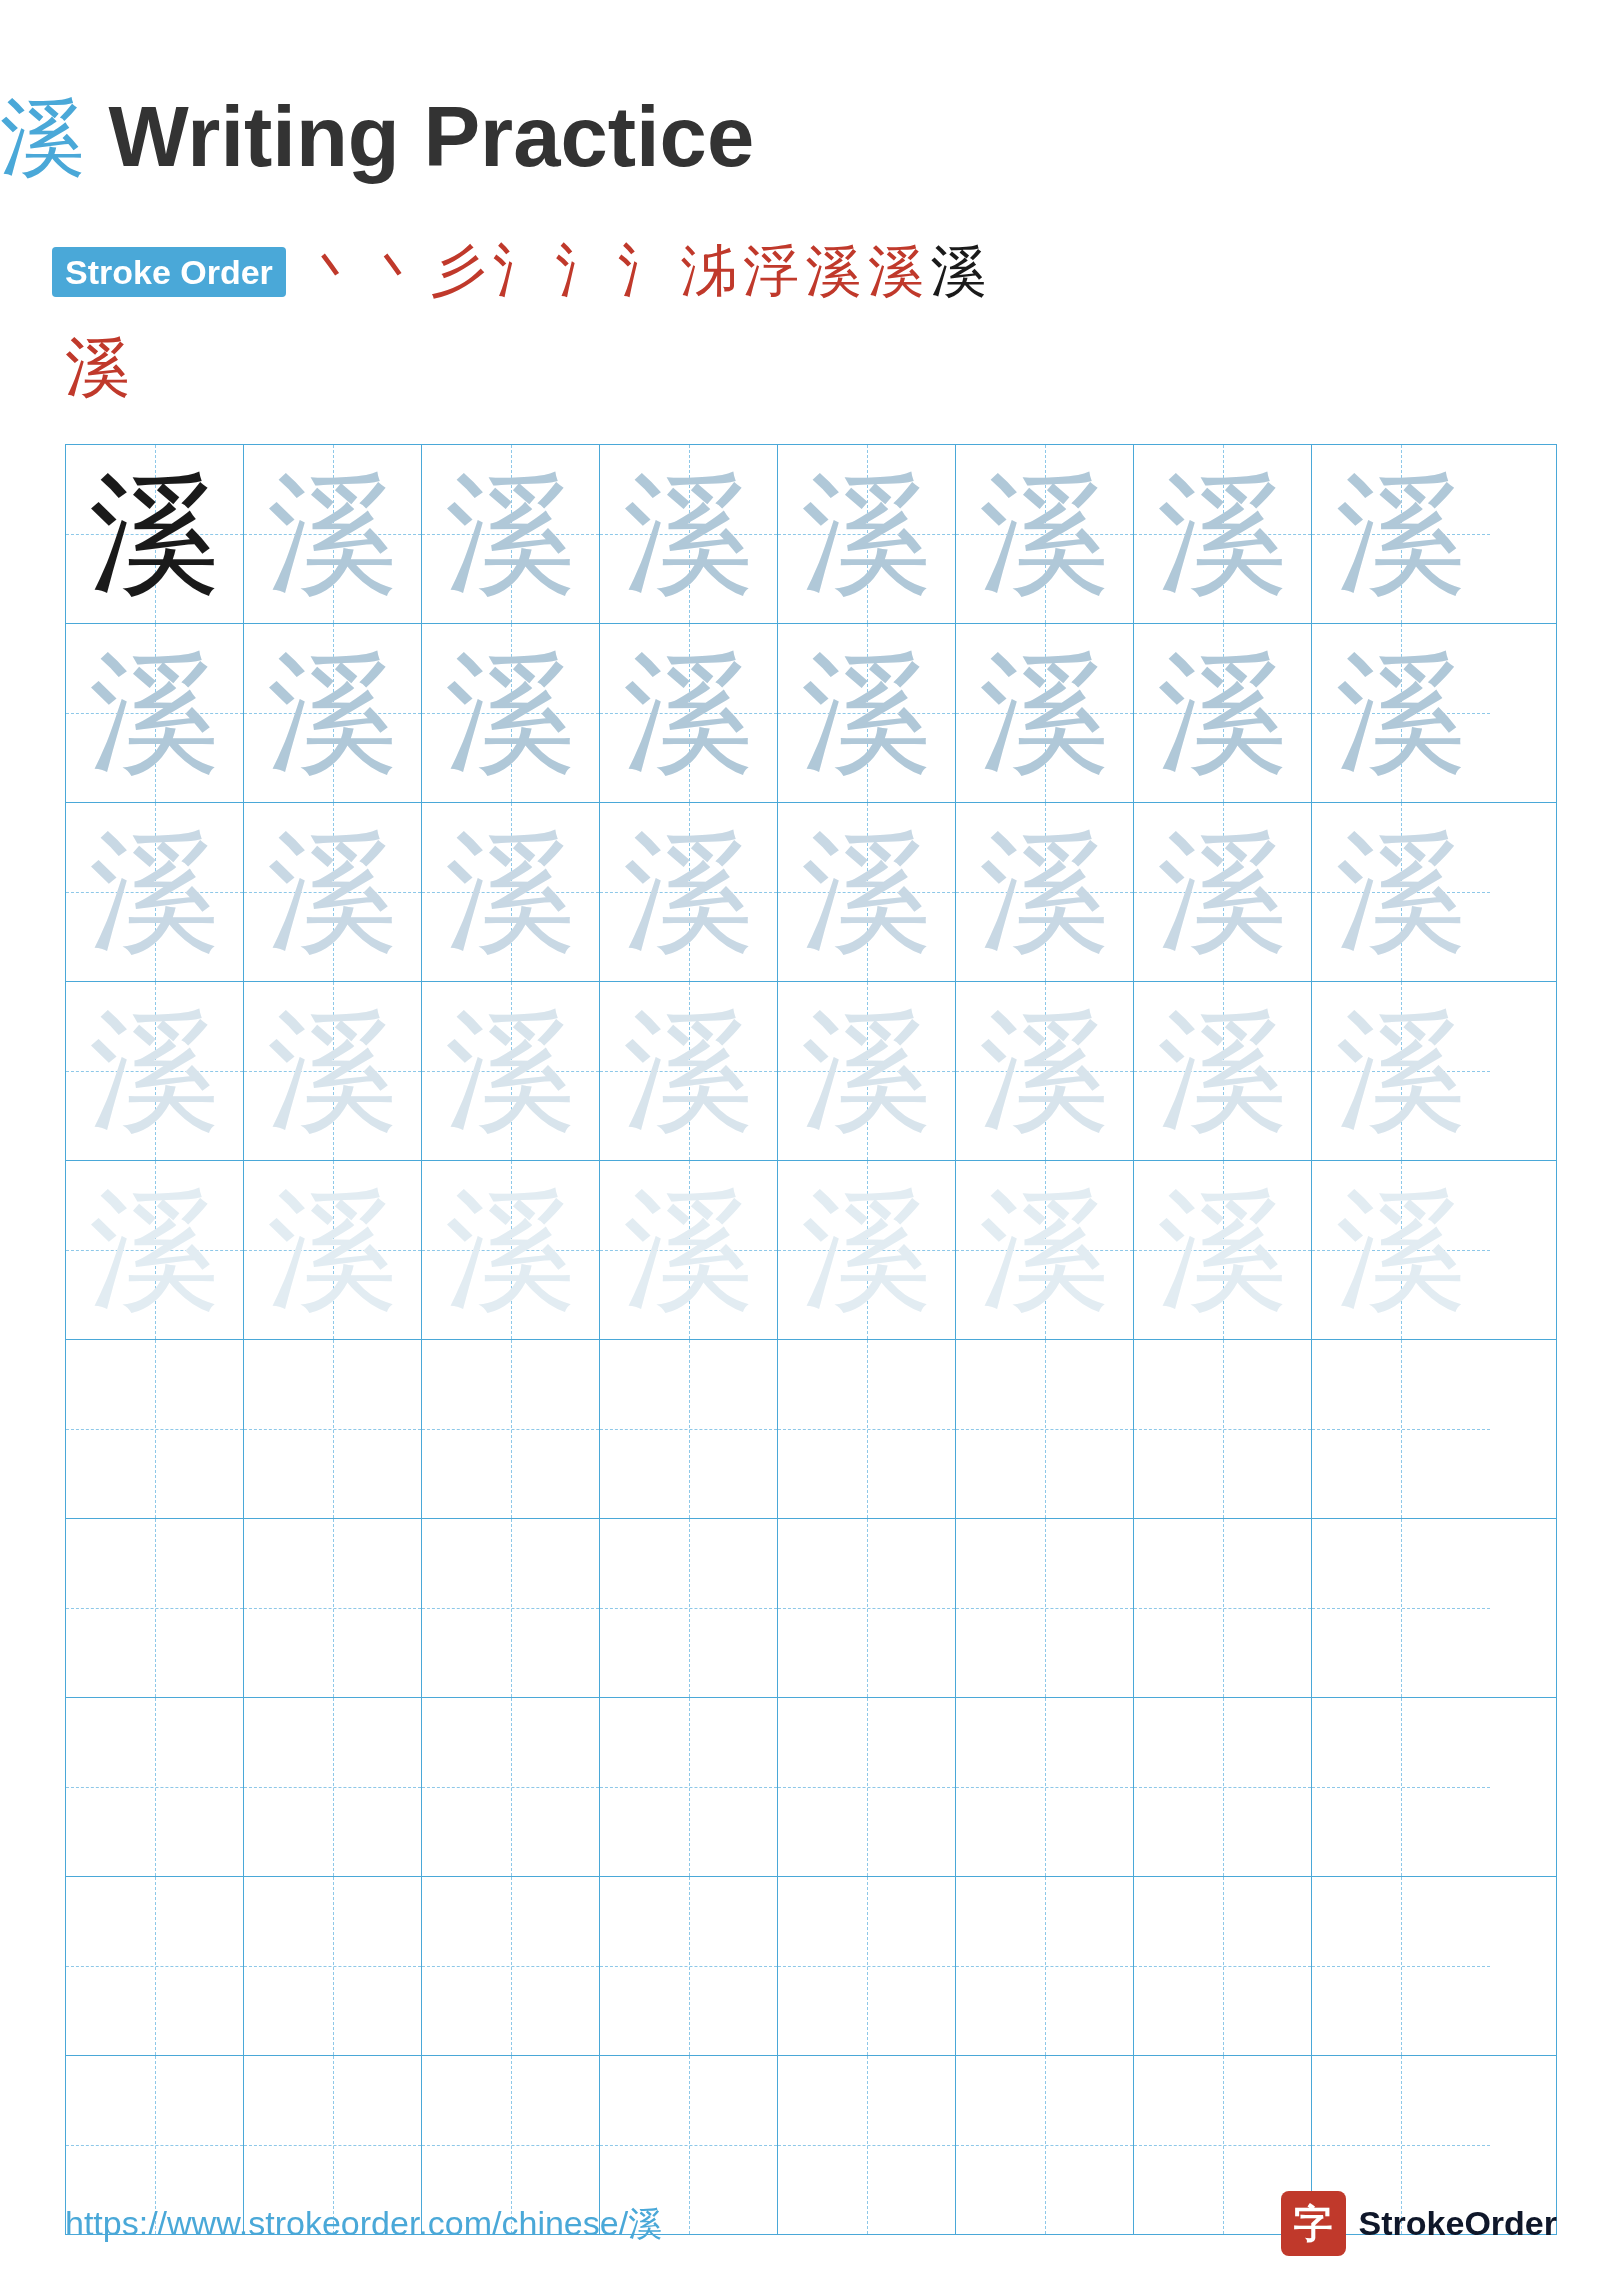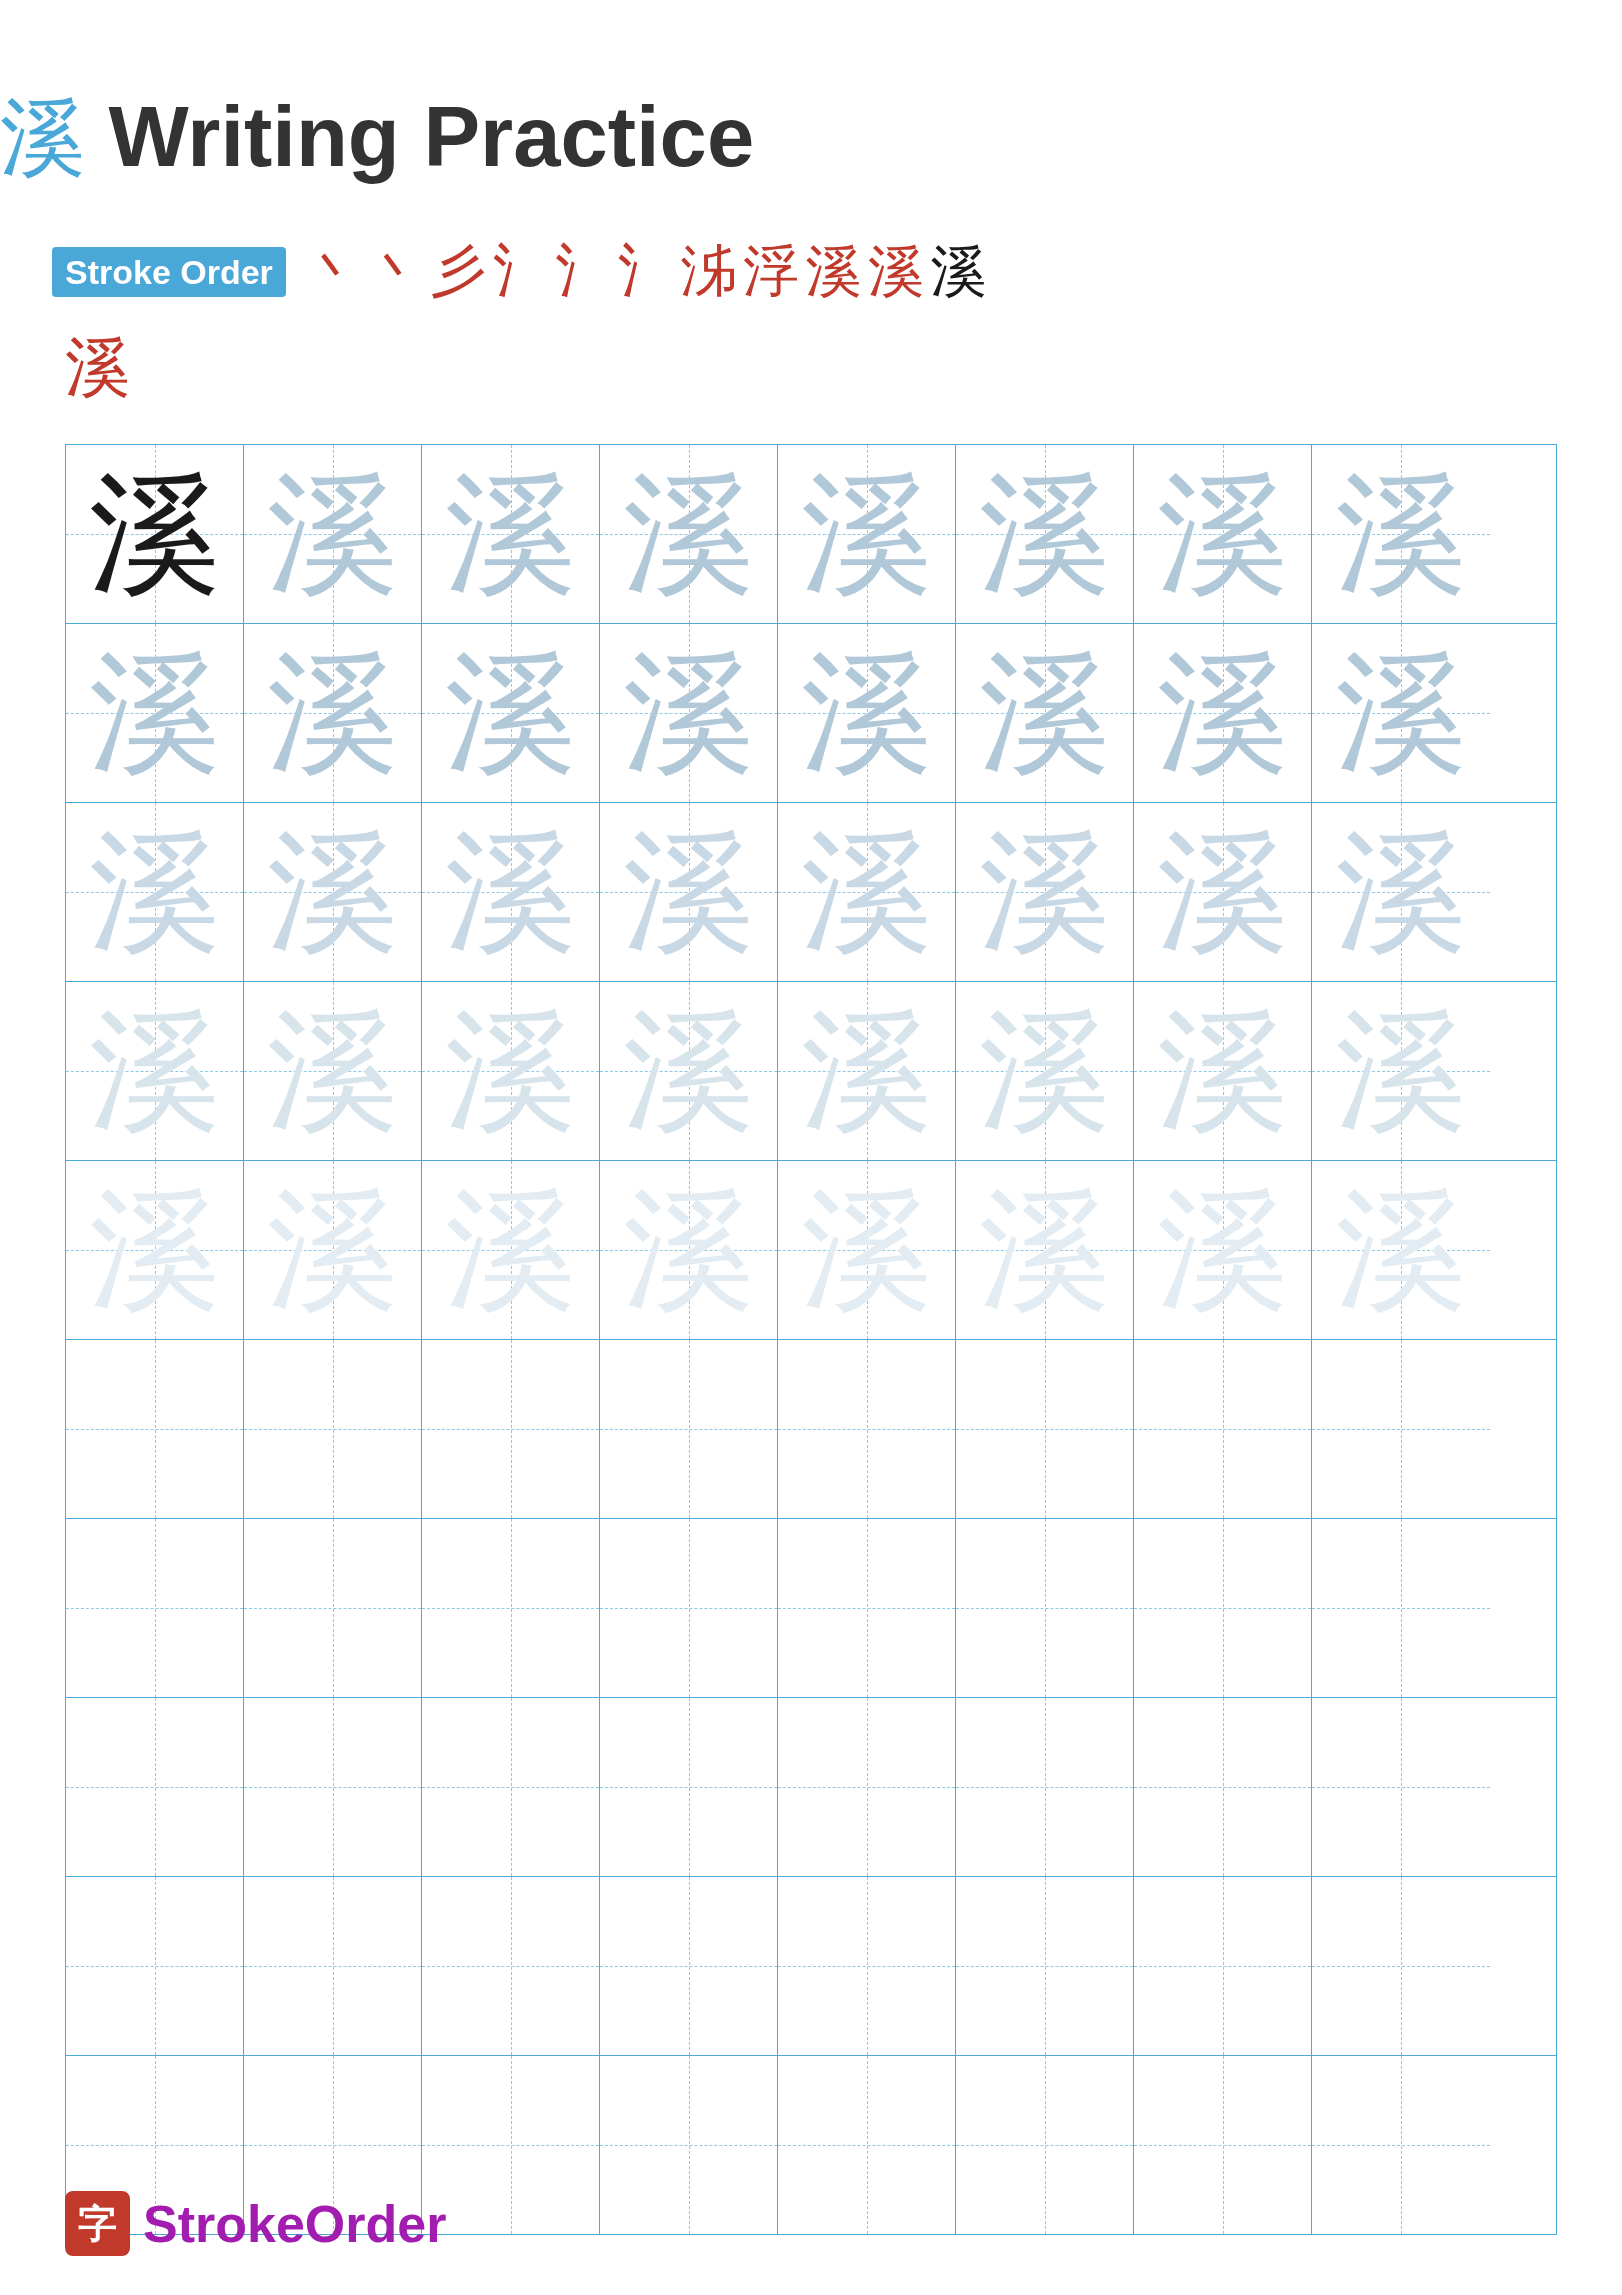--- a/index.html
+++ b/index.html
@@ -174,22 +174,22 @@
       border-radius: 7.9px;
       display: flex;
       align-items: center;
       justify-content: center;
       color: white;
       font-size: 39px;
       font-family: serif;
       font-weight: bold;
     }
     .footer-logo-text {
-      font-size: 52px;
-      color: #a21caf;
+      font-size: 34px;
+      color: #0f172a;
       font-family: Arial, sans-serif;
       font-weight: bold;
     }
   </style>
 </head>
 <body>
 
 <div class="title-area">
   <span class="title-char">溪</span><span class="title-text"> Writing Practice</span>
 </div>
@@ -395,20 +395,21 @@
     <div class="grid-cell"></div>
     <div class="grid-cell"></div>
     <div class="grid-cell"></div>
     <div class="grid-cell"></div>
     <div class="grid-cell"></div>
     <div class="grid-cell"></div>
   </div>
 </div>
 
 <div class="footer">
+  <span class="footer-url">https://www.strokeorder.com/chinese/溪</span>
   <div class="footer-logo">
     <div class="footer-logo-icon">
       <span>字</span>
     </div>
     <span class="footer-logo-text">StrokeOrder</span>
   </div>
 </div>
 
 
 </body></html>

